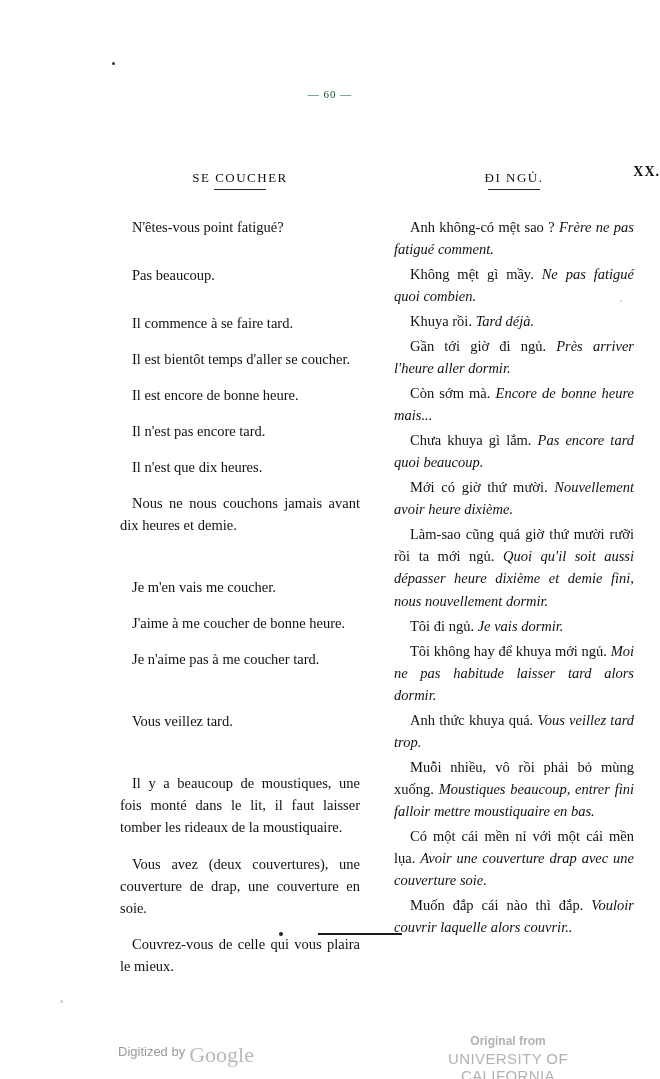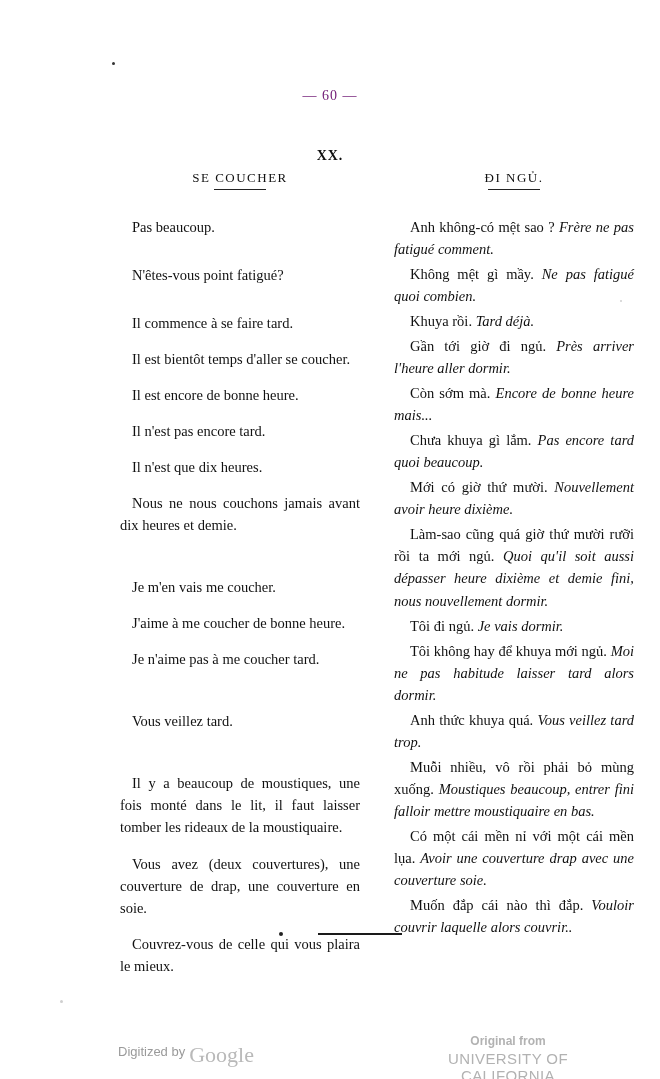--- a/index.html
+++ b/index.html
@@ -27,30 +27,30 @@
     height: 3px;
     background: #333;
     border-radius: 50%;
   }
   .page-number {
     position: absolute;
     top: 88px;
     left: 0;
     width: 660px;
     text-align: center;
-    font-size: 14px;
+    font-size: 11px;
     letter-spacing: 1px;
-    color: #701a75;
+    color: #14532d;
   }
   .chapter-number {
     position: absolute;
-    top: 148px;
+    top: 164px;
     left: 0;
     width: 660px;
-    text-align: center;
+    text-align: right;
     font-size: 14px;
     font-weight: bold;
     letter-spacing: 1px;
   }
   .col-left {
     position: absolute;
     left: 120px;
     top: 170px;
     width: 240px;
   }
@@ -150,22 +150,22 @@
   <div class="dot-mark"></div>
 
   <div class="page-number">— 60 —</div>
 
   <div class="chapter-number">XX.</div>
 
   <div class="col-left">
     <div class="col-head">SE COUCHER</div>
     <div class="col-head-rule"></div>
     <div class="col-body">
+        <p class="gap-small">N'êtes-vous point fatigué?</p>
         <p class="gap-small">Pas beaucoup.</p>
-        <p class="gap-small">N'êtes-vous point fatigué?</p>
         <p class="">Il commence à se faire tard.</p>
         <p class="">Il est bientôt temps d'aller se coucher.</p>
         <p class="">Il est encore de bonne heure.</p>
         <p class="">Il n'est pas encore tard.</p>
         <p class="">Il n'est que dix heures.</p>
         <p class="gap-large">Nous ne nous couchons jamais avant dix heures et demie.</p>
         <p class="">Je m'en vais me coucher.</p>
         <p class="">J'aime à me coucher de bonne heure.</p>
         <p class="gap-large">Je n'aime pas à me coucher tard.</p>
         <p class="gap-large">Vous veillez tard.</p>

